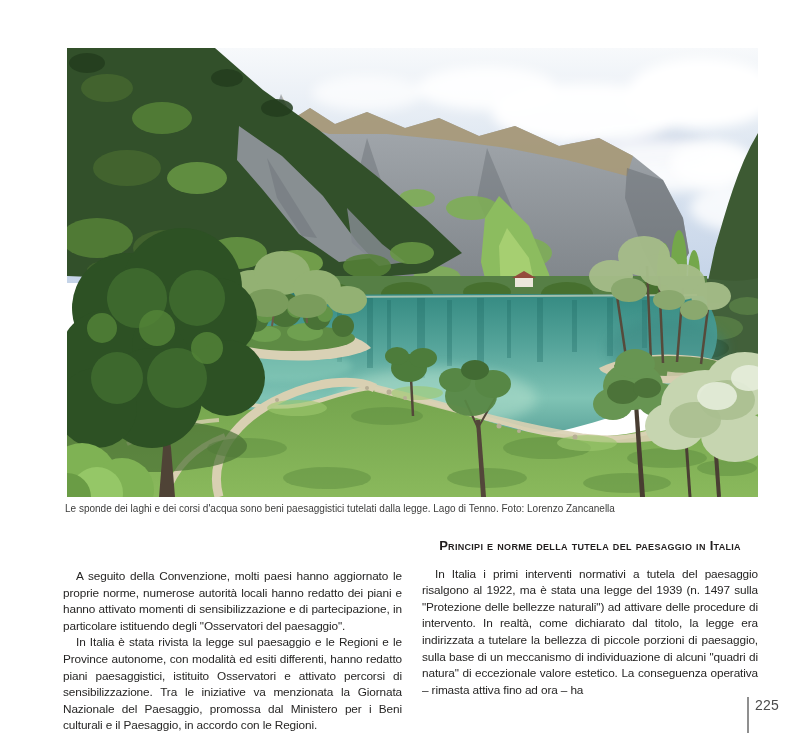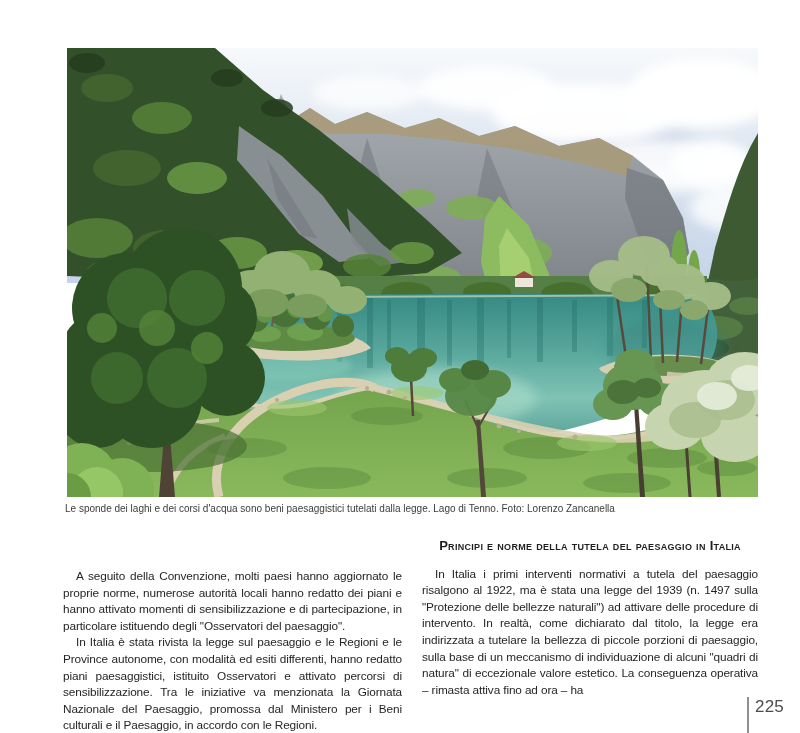--- a/index.html
+++ b/index.html
@@ -27,21 +27,21 @@
   .col-heading{
     margin:0 0 11px 0;text-align:center;
     font-size:13px;font-weight:bold;font-variant:small-caps;letter-spacing:0.3px;
     color:#211e1e;text-indent:0;
   }
   .folio-rule{
     position:absolute;left:747px;top:697px;width:2px;height:36px;background:#8f8f8f;
   }
   .folio{
     position:absolute;left:755px;top:697px;
-    font-size:17px;color:#4c4c4c;letter-spacing:0.2px;
+    font-size:14px;color:#4c4c4c;letter-spacing:0.2px;
   }
 </style>
 </head>
 <body>
 
 <div class="page">
 
   <figure class="photo">
     <svg viewBox="0 0 691 449" xmlns="http://www.w3.org/2000/svg">
       <defs>

